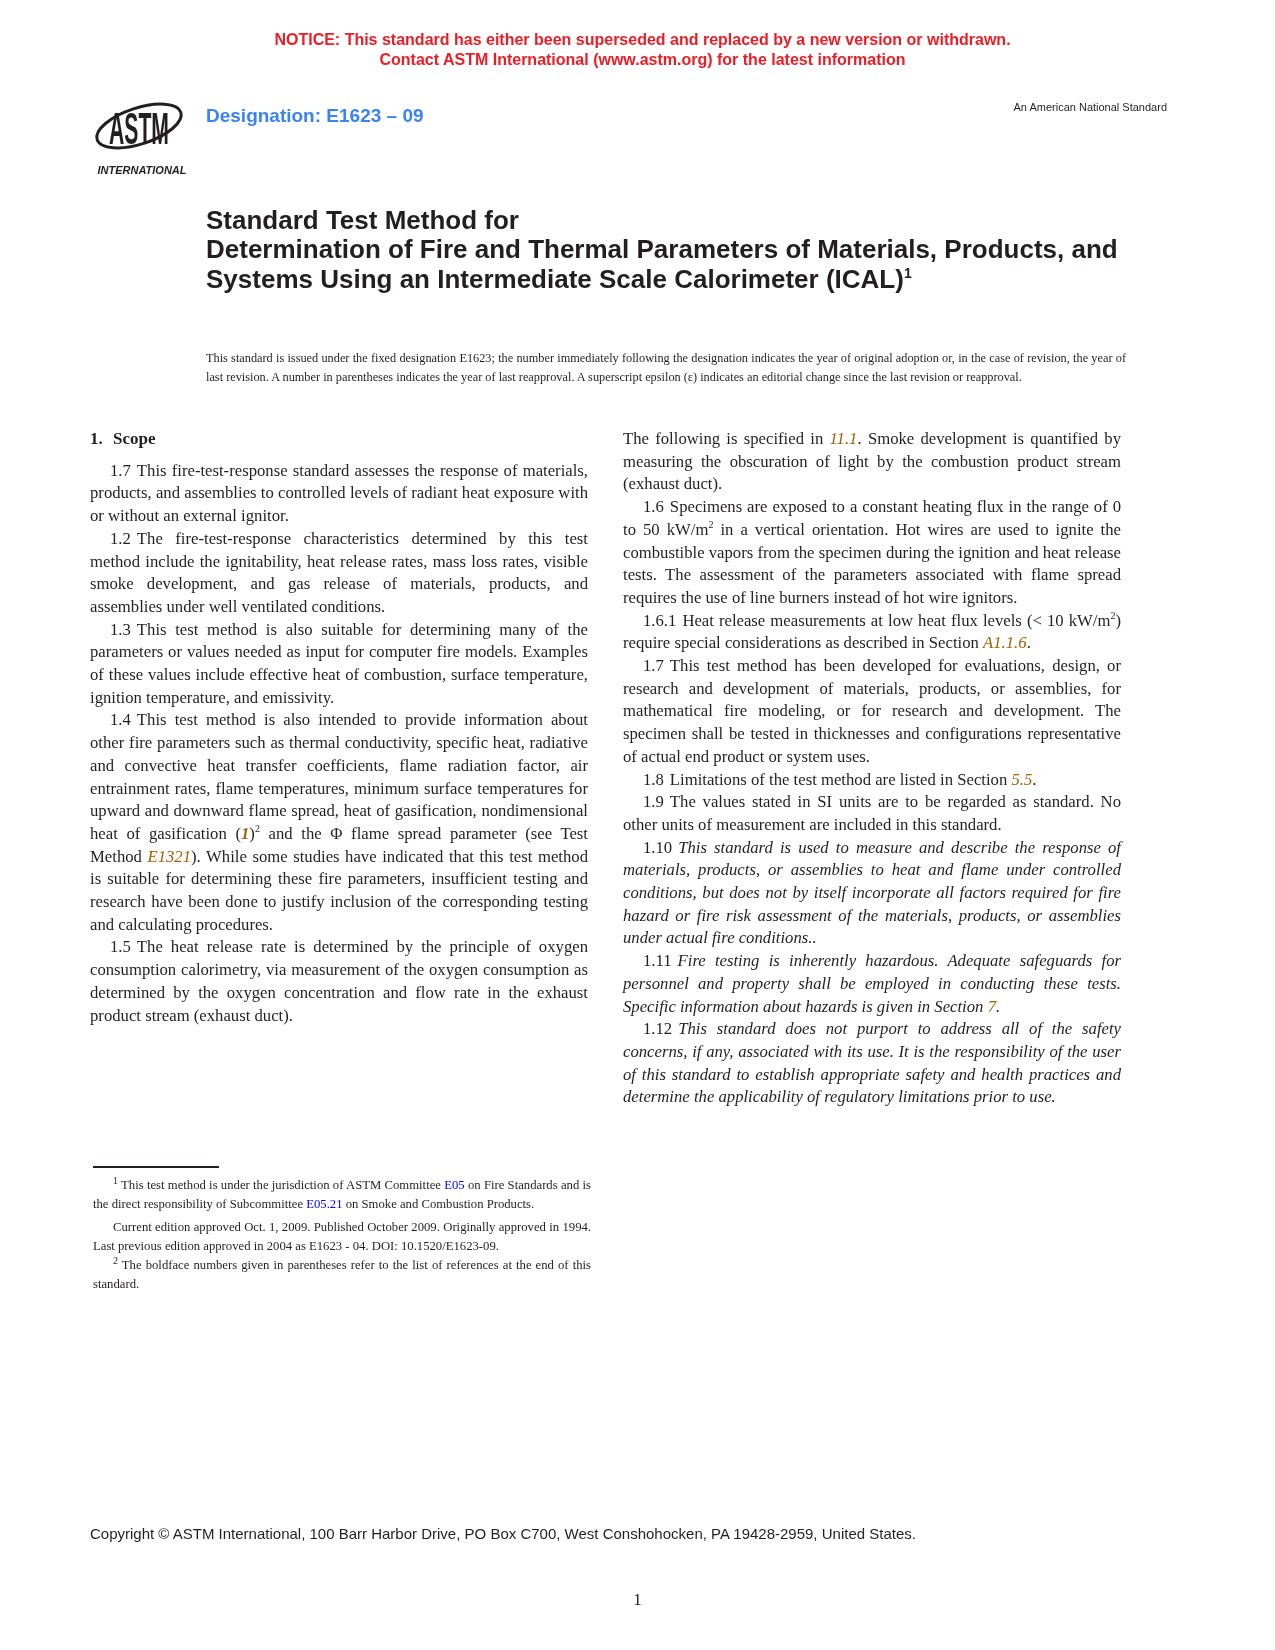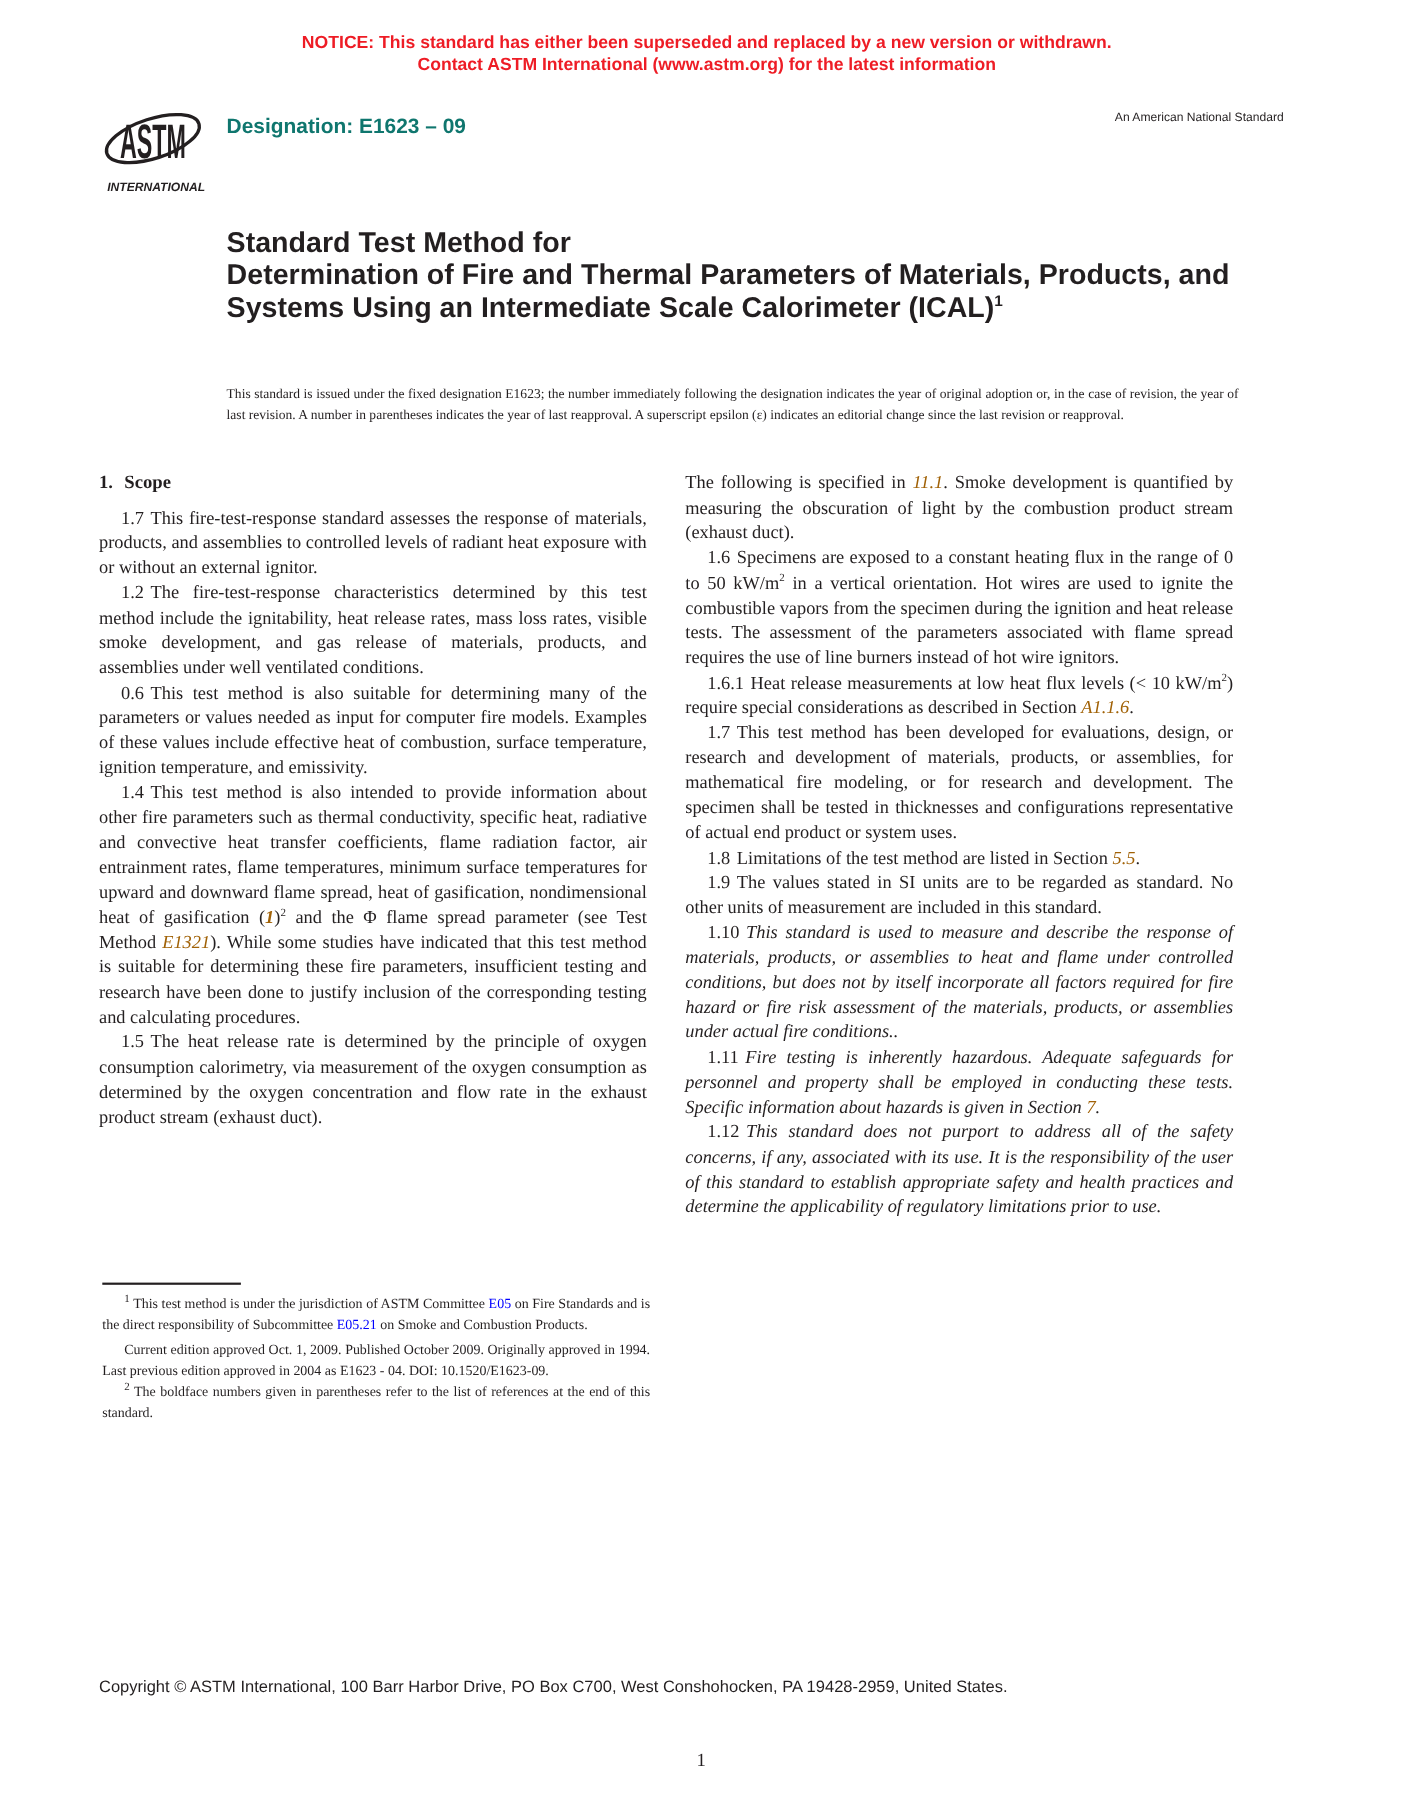--- a/index.html
+++ b/index.html
@@ -3,21 +3,21 @@
   <meta charset="utf-8">
   <style>
     html, body { margin: 0; padding: 0; background: #ffffff; }
     body { width: 1275px; height: 1650px; position: relative; overflow: hidden; color: #231f20; }
 
     .notice { position: absolute; top: 30px; left: 0; width: 1213px; text-align: center;
       color: #ee1c25; font-family: "Liberation Sans", sans-serif; font-weight: bold; font-size: 16px; line-height: 20px; margin-left: 36px; }
 
     .logo { position: absolute; left: 92px; top: 88px; width: 100px; height: 92px; }
     .designation { position: absolute; left: 206px; top: 105px; font-family: "Liberation Sans", sans-serif;
-      font-weight: bold; font-size: 19px; color: #0f766e; }
+      font-weight: bold; font-size: 19px; color: #3b82f6; }
     .ans { position: absolute; right: 108px; top: 101px; font-family: "Liberation Sans", sans-serif; font-size: 11px; color: #231f20; }
 
     .title-block { position: absolute; left: 206px; top: 206px; width: 960px; font-family: "Liberation Sans", sans-serif; font-weight: bold; color: #231f20; }
     .title-line1 { font-size: 26px; line-height: 28px; }
     .title-main { font-size: 26px; line-height: 30px; }
     .title-main sup { font-size: 14px; vertical-align: super; line-height: 0; }
 
     .issued { position: absolute; left: 206px; top: 349px; width: 920px; font-family: "Liberation Serif", serif;
       font-size: 12.3px; line-height: 19px; color: #231f20; text-align: justify; }
 
@@ -68,21 +68,21 @@
 
 <div class="issued">This standard is issued under the fixed designation E1623; the number immediately following the designation indicates the year of original adoption or, in the case of revision, the year of last revision. A number in parentheses indicates the year of last reapproval. A superscript epsilon (ε) indicates an editorial change since the last revision or reapproval.</div>
 
 <div class="col col-left">
   <div class="heading">
     <span class="num">1.</span>
     <span>Scope</span>
   </div>
   <p><span class="num">1.7</span><span>This fire-test-response standard assesses the response of materials, products, and assemblies to controlled levels of radiant heat exposure with or without an external ignitor.</span></p>
   <p><span class="num">1.2</span><span>The fire-test-response characteristics determined by this test method include the ignitability, heat release rates, mass loss rates, visible smoke development, and gas release of materials, products, and assemblies under well ventilated conditions.</span></p>
-  <p><span class="num">0.6</span><span>This test method is also suitable for determining many of the parameters or values needed as input for computer fire models. Examples of these values include effective heat of combustion, surface temperature, ignition temperature, and emissivity.</span></p>
+  <p><span class="num">1.3</span><span>This test method is also suitable for determining many of the parameters or values needed as input for computer fire models. Examples of these values include effective heat of combustion, surface temperature, ignition temperature, and emissivity.</span></p>
   <p><span class="num">1.4</span><span>This test method is also intended to provide information about other fire parameters such as thermal conductivity, specific heat, radiative and convective heat transfer coeffi­cients, flame radiation factor, air entrainment rates, flame temperatures, minimum surface temperatures for upward and downward flame spread, heat of gasification, nondimensional heat of gasification (</span><b><a class="link-red">1</a></b><span>)</span><sup>2</sup><span> and the Φ flame spread parameter (see Test Method </span><a class="link-red">E1321</a><span>). While some studies have indicated that this test method is suitable for determining these fire param­eters, insufficient testing and research have been done to justify inclusion of the corresponding testing and calculating proce­dures.</span></p>
   <p><span class="num">1.5</span><span>The heat release rate is determined by the principle of oxygen consumption calorimetry, via measurement of the oxygen consumption as determined by the oxygen concentra­tion and flow rate in the exhaust product stream (exhaust duct).</span></p>
 </div>
 
 <div class="fn-rule"></div>
 <div class="footnotes">
   <p style="margin-top:8px"><sup>1</sup><span> This test method is under the jurisdiction of ASTM Committee </span><a class="link-blue">E05</a><span> on Fire Standards and is the direct responsibility of Subcommittee </span><a class="link-blue">E05.21</a><span> on Smoke and Combustion Products.</span></p>
   <p style="margin-top:4px">Current edition approved Oct. 1, 2009. Published October 2009. Originally approved in 1994. Last previous edition approved in 2004 as E1623 - 04. DOI: 10.1520/E1623-09.</p>
   <p><sup>2</sup><span> The boldface numbers given in parentheses refer to the list of references at the end of this standard.</span></p>
 </div>

